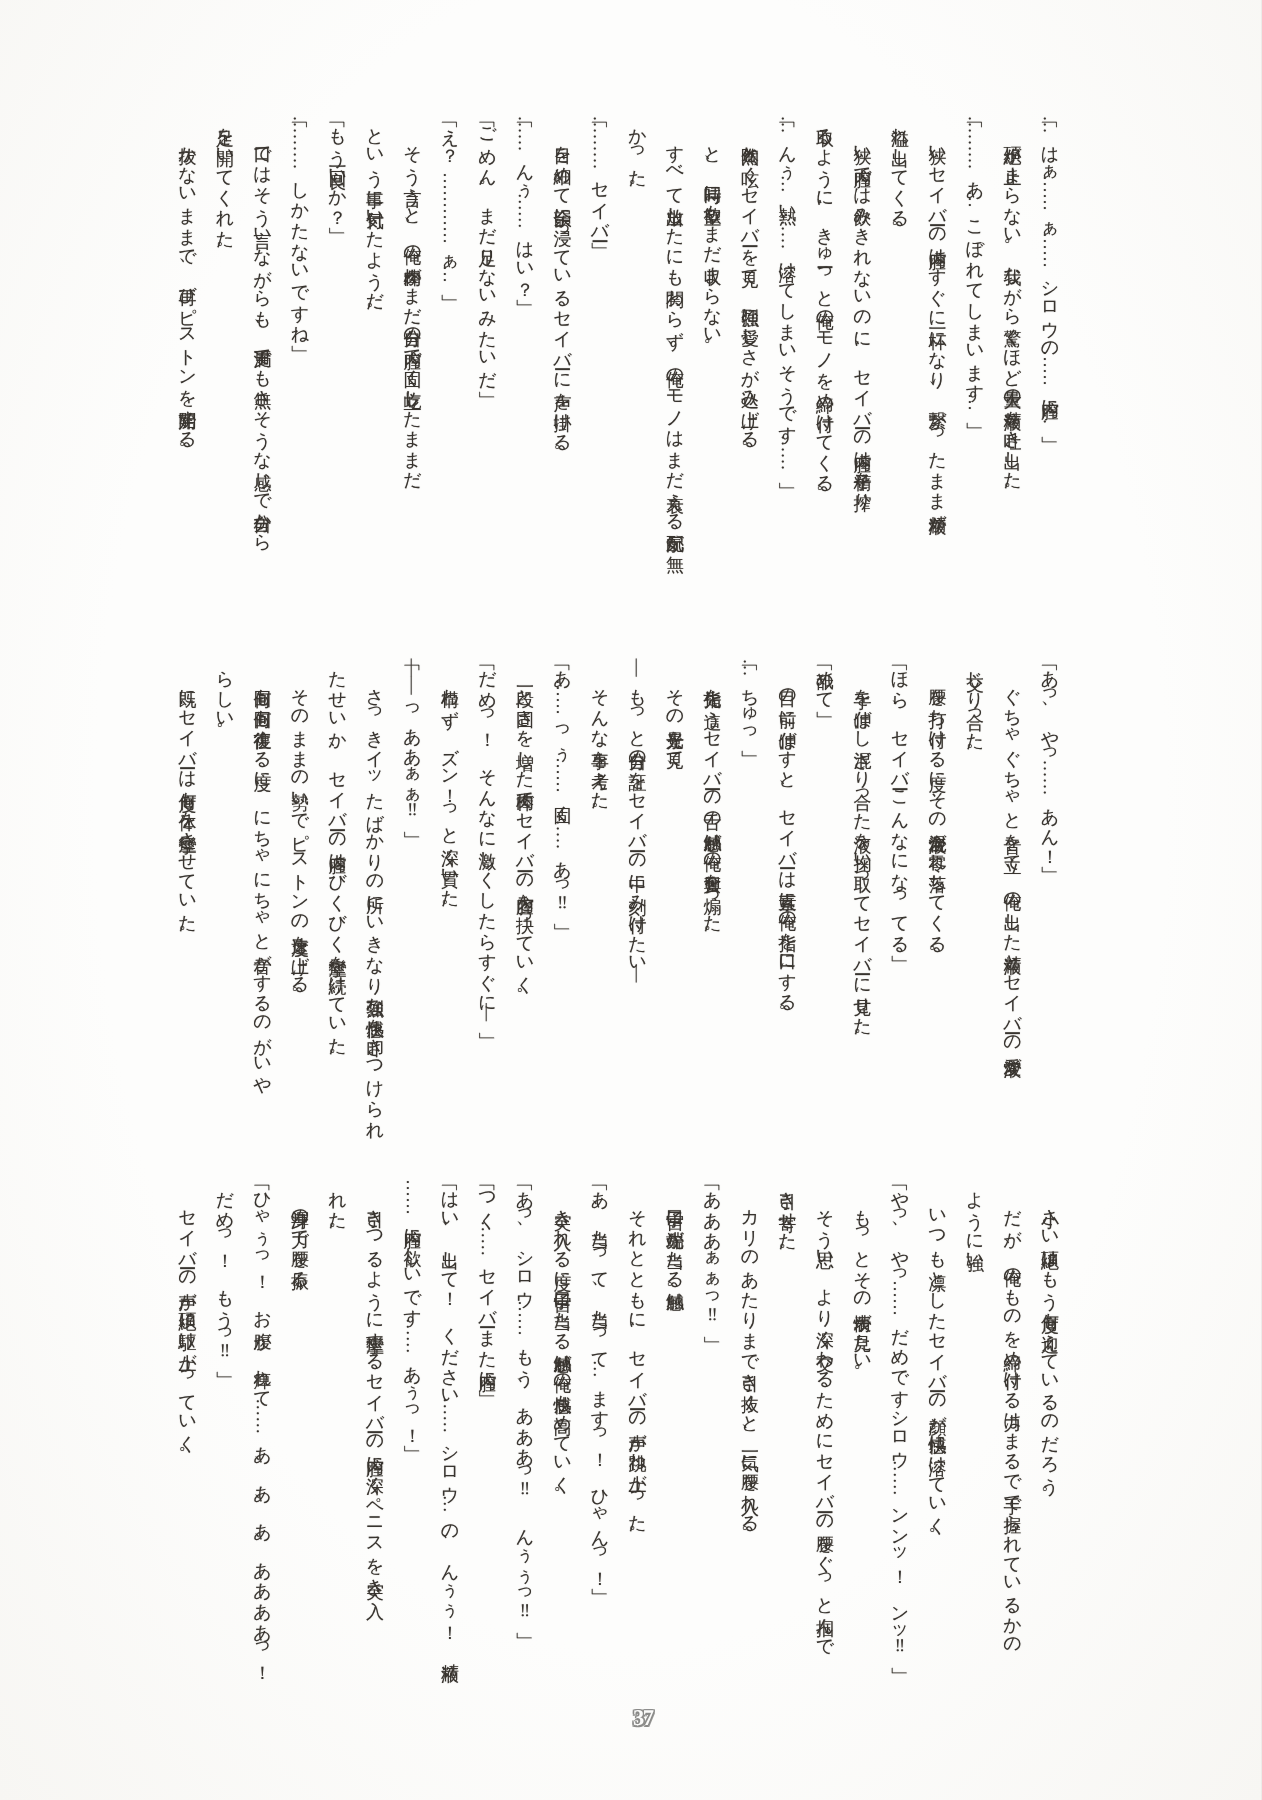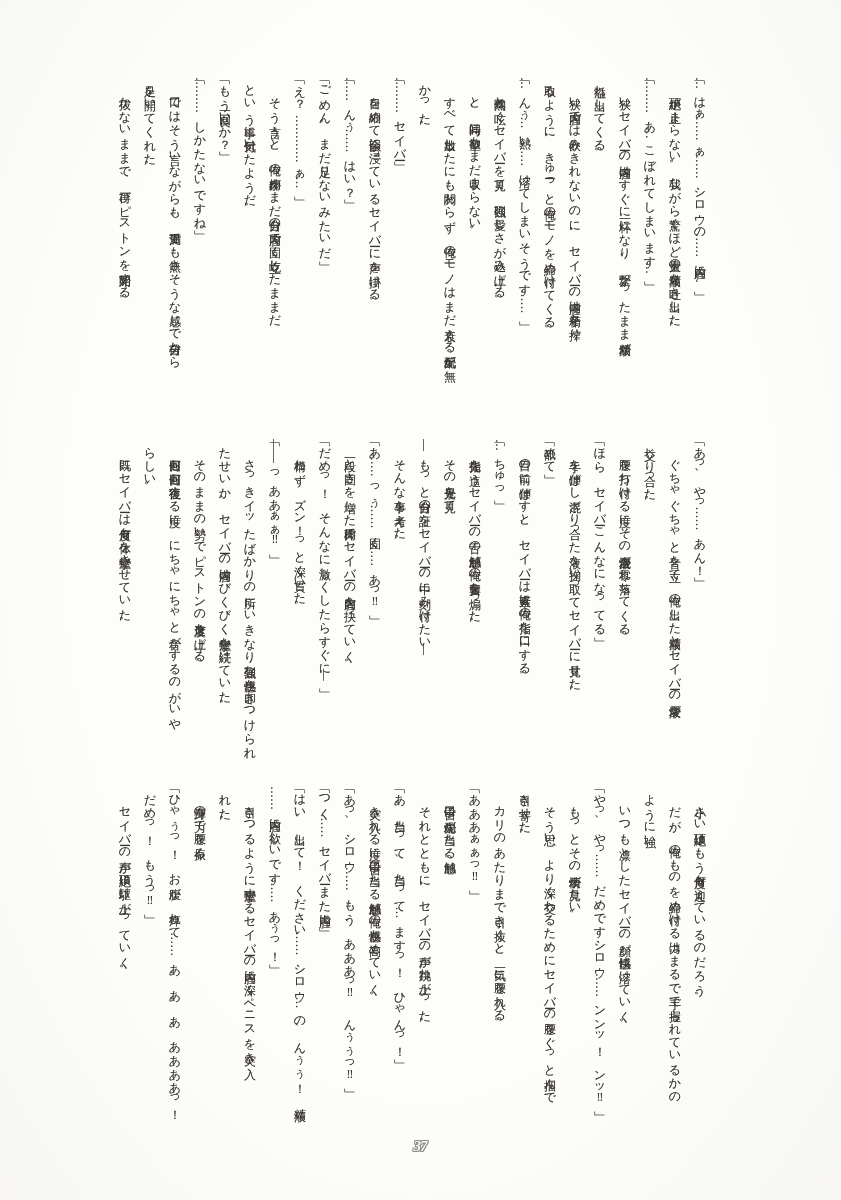--- a/index.html
+++ b/index.html
@@ -32,31 +32,30 @@
     white-space: nowrap;
   }
   .band-1 { top: 77px;  height: 366px; }
   .band-2 { top: 439px; height: 360px; }
   .band-3 { top: 786px; height: 364px; }
   .page-number {
     position: absolute;
     left: 405px;
     top: 1138px;
     width: 30px;
-    text-align: center;
+    text-align: right;
     font-size: 15px;
     font-weight: bold;
     letter-spacing: -1px;
     color: #fbfbfa;
     text-shadow:
       1px 0 0 #8a8a88, -1px 0 0 #8a8a88,
       0 1px 0 #8a8a88, 0 -1px 0 #8a8a88,
       1px 1px 0 #9a9a98, -1px -1px 0 #9a9a98,
       1px -1px 0 #9a9a98, -1px 1px 0 #9a9a98;
-    font-style: italic;
   }
 </style>
 </head>
 <body>
 
 <div class="page">
   <section class="band band-1">
       <p>「…はぁ……ぁ……シロウの……膣内に…」</p>
       <p>　絶頂が止まらない。我ながら驚くほど大量の精液を吐き出した。</p>
       <p>「………あ…こぼれてしまいます…」</p>

